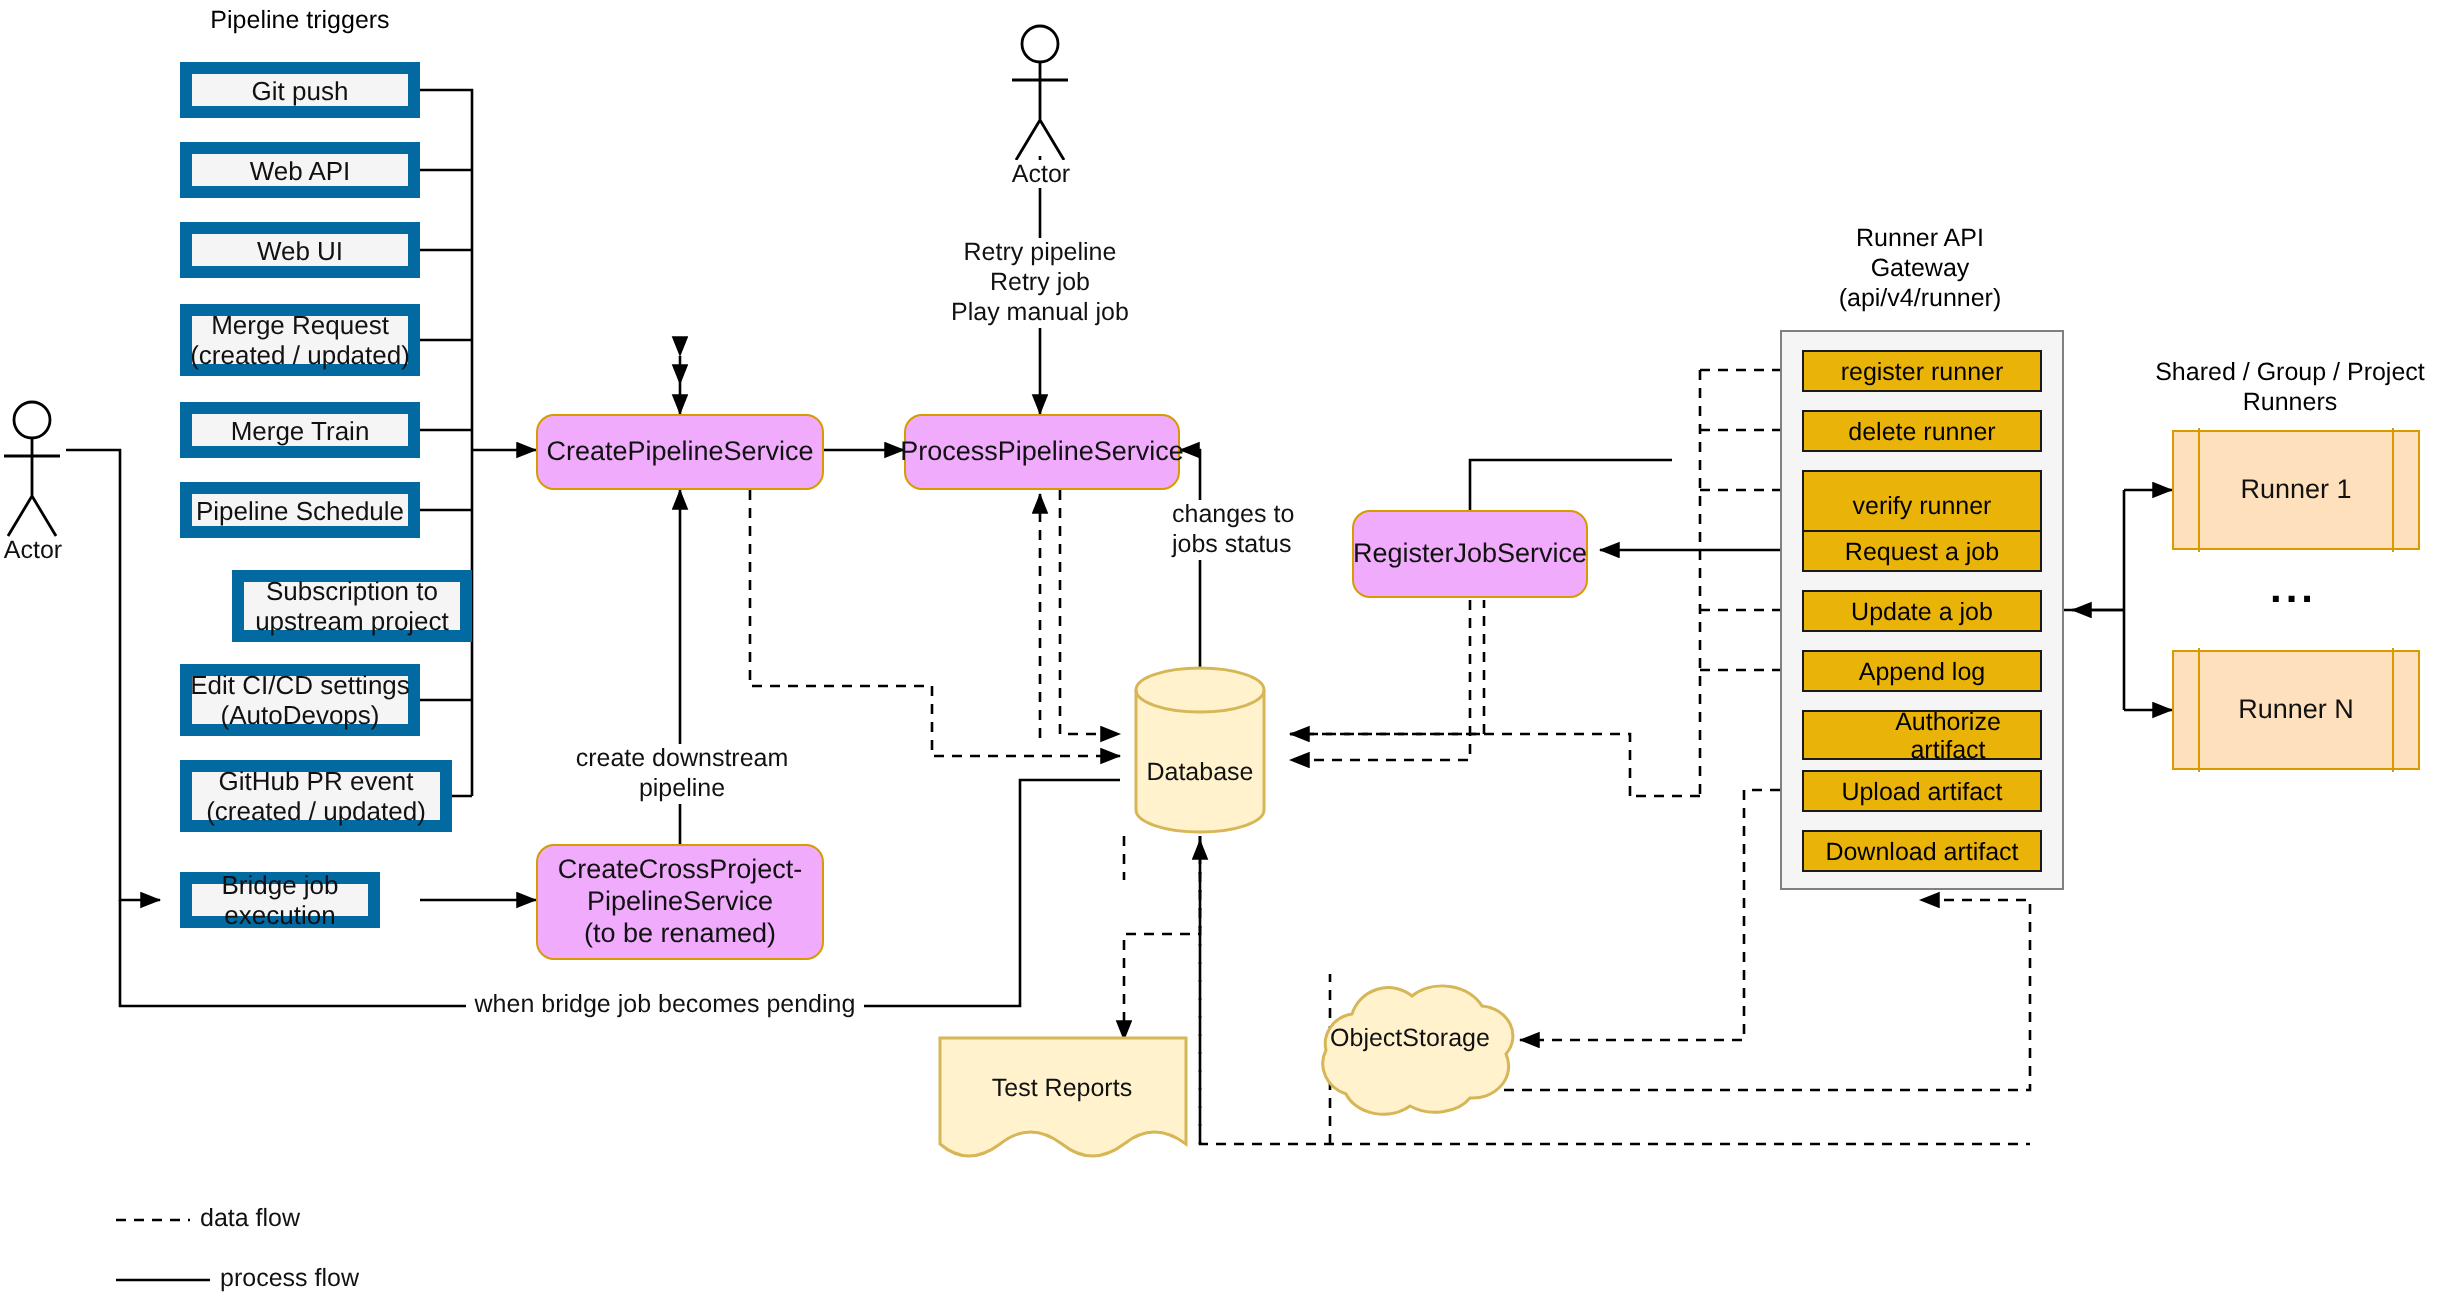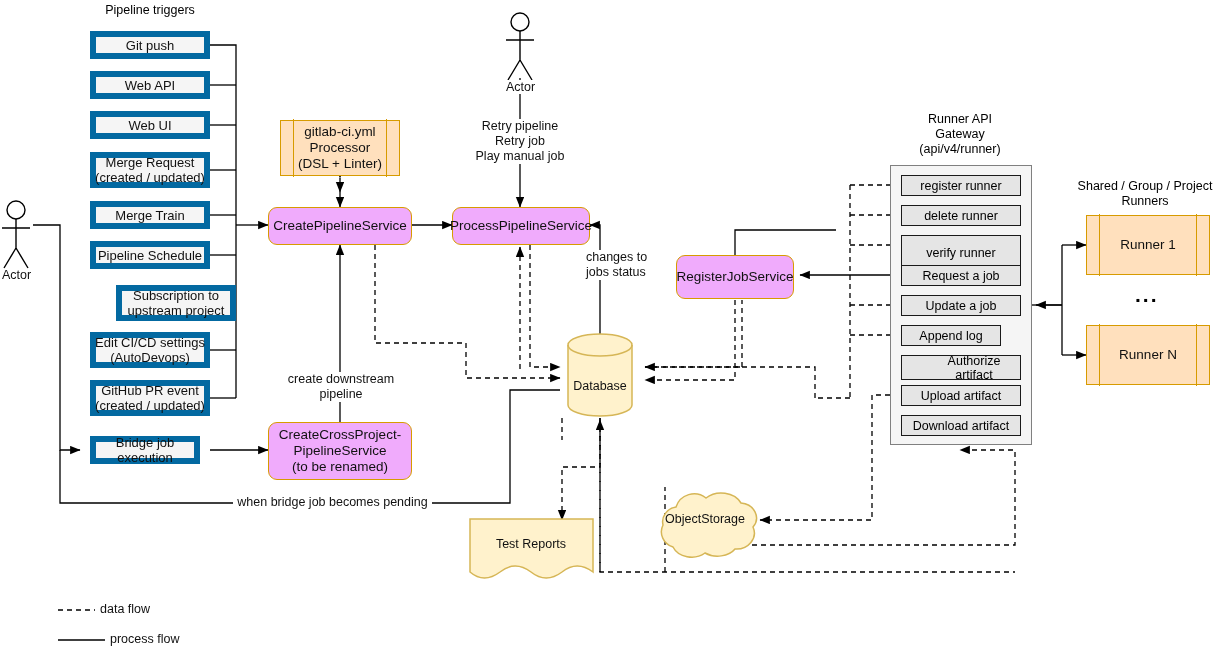--- a/index.html
+++ b/index.html
@@ -7,21 +7,21 @@
   #canvas{position:absolute;inset:0;width:1226px;height:651px;}
   svg.wires{position:absolute;left:0;top:0;width:1226px;height:651px;pointer-events:none;}
 
   .node{position:absolute;box-sizing:border-box;display:flex;align-items:center;justify-content:center;text-align:center;}
   .trigger{background:#F5F5F5;border:6px solid #0369a1;font-size:13px;line-height:15px;color:#111;}
   .svc{background:#f0abfc;border:1.6px solid #D79B00;border-radius:9px;font-size:13.5px;line-height:16px;color:#111;}
   .comp{background:#FFE0BD;border:1.6px solid #D79B00;font-size:13.5px;line-height:16px;color:#111;}
   .comp:before,.comp:after{content:"";position:absolute;top:-1.6px;bottom:-1.6px;width:0;border-left:1.6px solid #D79B00;}
   .comp:before{left:12px;}
   .comp:after{right:12px;}
-  .api{background:#e5e5e5;border:1px solid #1a1a1a;font-size:12.5px;line-height:14px;color:#000;}
+  .api{background:#eab308;border:1px solid #1a1a1a;font-size:12.5px;line-height:14px;color:#000;}
   .panel{background:#F5F5F5;border:1.6px solid #808080;}
   .lbl{position:absolute;font-size:12.5px;line-height:15px;color:#111;text-align:center;white-space:pre;}
   .ttl{position:absolute;font-size:12.5px;line-height:15px;font-weight:normal;color:#000;text-align:center;white-space:pre;}
   .legend-t{position:absolute;font-size:12.5px;color:#111;}
   .actor-lbl{position:absolute;font-size:12.5px;color:#111;text-align:center;}
   .dots{position:absolute;font-size:21px;font-weight:bold;letter-spacing:2px;color:#000;}
 </style>
 </head>
 <body>
 
@@ -141,30 +141,27 @@
   <div class="node trigger" style="left:90px;top:71px;width:120px;height:28px;">Web API</div>
   <div class="node trigger" style="left:90px;top:111px;width:120px;height:28px;">Web UI</div>
   <div class="node trigger" style="left:90px;top:152px;width:120px;height:36px;white-space:pre;">Merge Request
 (created / updated)</div>
   <div class="node trigger" style="left:90px;top:201px;width:120px;height:28px;">Merge Train</div>
   <div class="node trigger" style="left:90px;top:241px;width:120px;height:28px;">Pipeline Schedule</div>
   <div class="node trigger" style="left:90px;top:285px;width:120px;height:36px;white-space:pre;margin-left:26px;">Subscription to
 upstream project</div>
   <div class="node trigger" style="left:90px;top:332px;width:120px;height:36px;white-space:pre;">Edit CI/CD settings
 (AutoDevops)</div>
-  <div class="node trigger" style="left:90px;top:380px;width:120px;height:36px;white-space:pre;">GitHub PR event
+  <div class="node trigger" style="left:90px;top:380px;width:136px;height:36px;white-space:pre;">GitHub PR event
 (created / updated)</div>
-  <div class="node trigger" style="left:90px;top:436px;width:110px;height:28px;">Bridge job execution</div>
+  <div class="node trigger" style="left:90px;top:436px;width:100px;height:28px;">Bridge job execution</div>
 
   <div class="actor-lbl" style="left:-6px;top:268px;width:45px;">Actor</div>
   <div class="actor-lbl" style="left:498px;top:80px;width:45px;background:#fff;">Actor</div>
 
-  <div class="node comp" style="left:280px;top:120px;width:120px;height:56px;white-space:pre;position:absolute;">gitlab-ci.yml
-Processor
-(DSL + Linter)</div>
 
   <div class="node svc" style="left:268px;top:207px;width:144px;height:38px;">CreatePipelineService</div>
   <div class="node svc" style="left:452px;top:207px;width:138px;height:38px;">ProcessPipelineService</div>
   <div class="node svc" style="left:268px;top:422px;width:144px;height:58px;white-space:pre;">CreateCrossProject-
 PipelineService
 (to be renamed)</div>
   <div class="node svc" style="left:676px;top:255px;width:118px;height:44px;">RegisterJobService</div>
 
   <div class="lbl" style="left:560px;top:379px;width:80px;">Database</div>
   <div class="lbl" style="left:472px;top:537px;width:118px;">Test Reports</div>
@@ -173,21 +170,21 @@
   <div class="ttl" style="left:885px;top:112px;width:150px;">Runner API
 Gateway
 (api/v4/runner)</div>
   <div class="node panel" style="left:890px;top:165px;width:142px;height:280px;"></div>
 
   <div class="node api" style="left:901px;top:175px;width:120px;height:21px;">register runner</div>
   <div class="node api" style="left:901px;top:205px;width:120px;height:21px;">delete runner</div>
   <div class="node api" style="left:901px;top:235px;width:120px;height:36px;">verify runner</div>
   <div class="node api" style="left:901px;top:265px;width:120px;height:21px;">Request a job</div>
   <div class="node api" style="left:901px;top:295px;width:120px;height:21px;">Update a job</div>
-  <div class="node api" style="left:901px;top:325px;width:100px;height:21px;">Append log</div>
+  <div class="node api" style="left:901px;top:325px;width:120px;height:21px;">Append log</div>
   <div class="node api" style="left:901px;top:355px;width:120px;height:25px;padding-left:26px;">Authorize artifact</div>
   <div class="node api" style="left:901px;top:385px;width:120px;height:21px;">Upload artifact</div>
   <div class="node api" style="left:901px;top:415px;width:120px;height:21px;">Download artifact</div>
 
   <div class="ttl" style="left:1070px;top:179px;width:150px;">Shared / Group / Project
 Runners</div>
   <div class="node comp" style="left:1086px;top:215px;width:124px;height:60px;position:absolute;">Runner 1</div>
   <div class="dots" style="left:1135px;top:283px;">...</div>
   <div class="node comp" style="left:1086px;top:325px;width:124px;height:60px;position:absolute;">Runner N</div>
 

